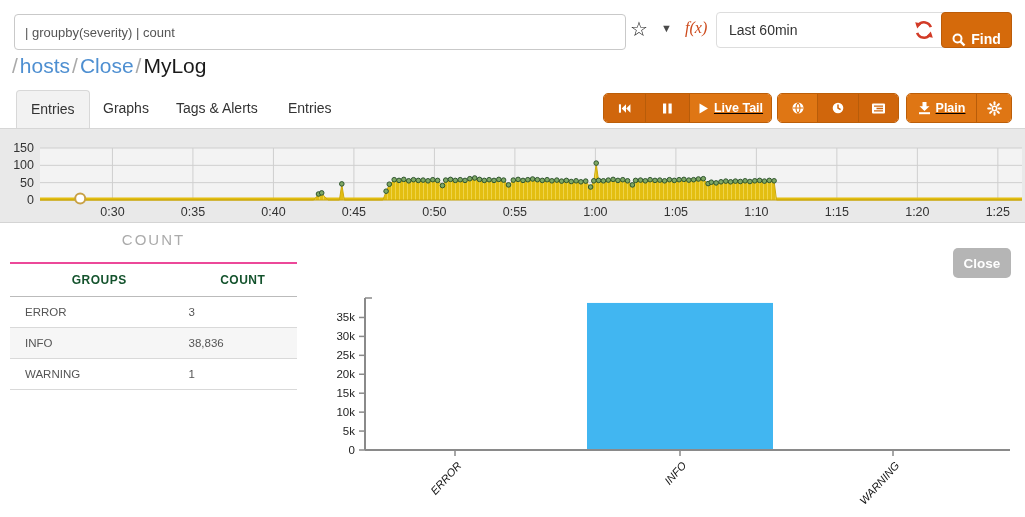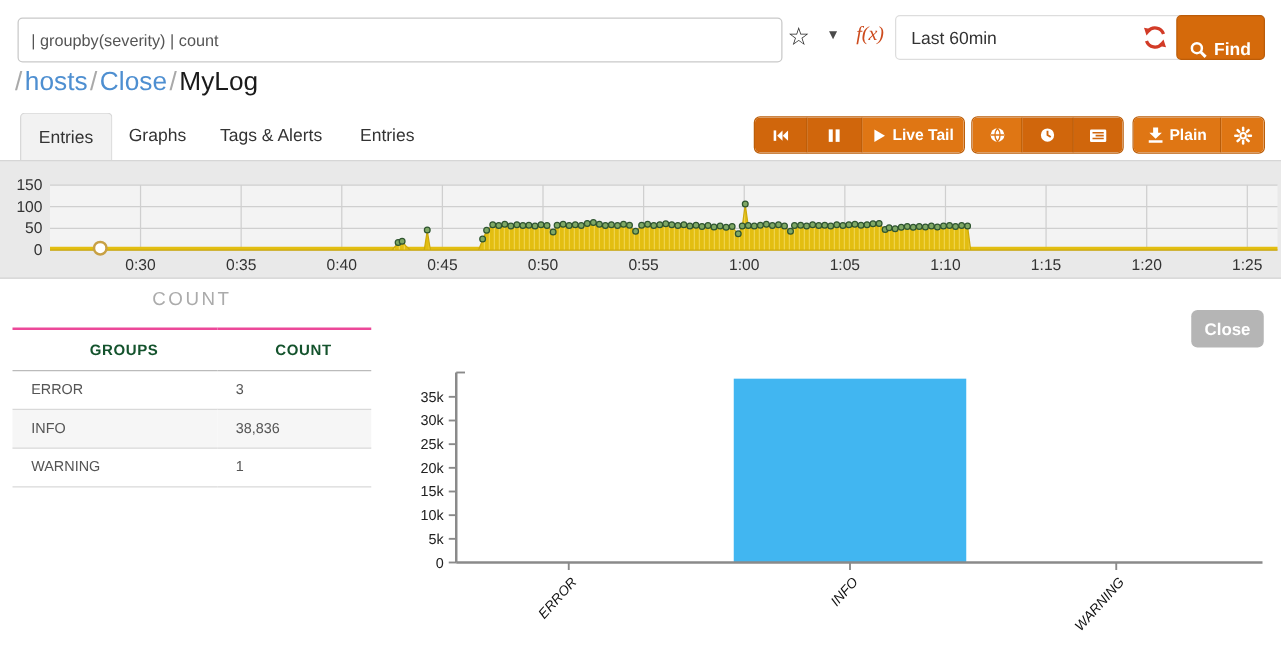--- a/index.html
+++ b/index.html
@@ -31,21 +31,21 @@
   .breadcrumb { position:absolute; left:10px; top:54px; font-size:21px; color:#999; }
   .breadcrumb a { color:#4e8fd1; text-decoration:none; cursor:pointer; }
   .breadcrumb .current { color:#1a1a1a; }
   .breadcrumb .sep { color:#a9a9a9; padding:0 2px; }
 
   
   .tab { position:absolute; top:90px; height:38px; line-height:36px; font-size:14px; color:#333; cursor:pointer; padding:0 14px; }
   .tab.active { background:#f2f2f2; border:1px solid #d8d8d8; border-bottom:none; border-radius:4px 4px 0 0;text-align:right; }
 
   
-  .btn-group { position:absolute; top:93px; height:30px; display:flex; border:1px solid #bc5e08; border-radius:5px; overflow:hidden; }
+  .btn-group { position:absolute; top:93px; height:30px; display:flex; border:1px solid #bc5e08; border-radius:5px; overflow:hidden;text-decoration:underline; }
   .seg { height:100%; display:flex; align-items:center; justify-content:center; gap:5px;
          background:#da6e10; color:#fff; font-size:12.5px; font-weight:bold; cursor:pointer; border:none;
          border-right:1px solid #b85c09; font-family:"Liberation Sans", sans-serif; }
   .seg:last-child { border-right:none; }
   .seg.dark { background:#d0660c; }
   .seg.light { background:#df7614; }
 
   
   .timeline-strip { position:absolute; left:0; top:128px; width:1025px; height:95px;
     background:#e9e9e9; border-top:1px solid #d6d6d6; border-bottom:1px solid #d4d4d4; }

